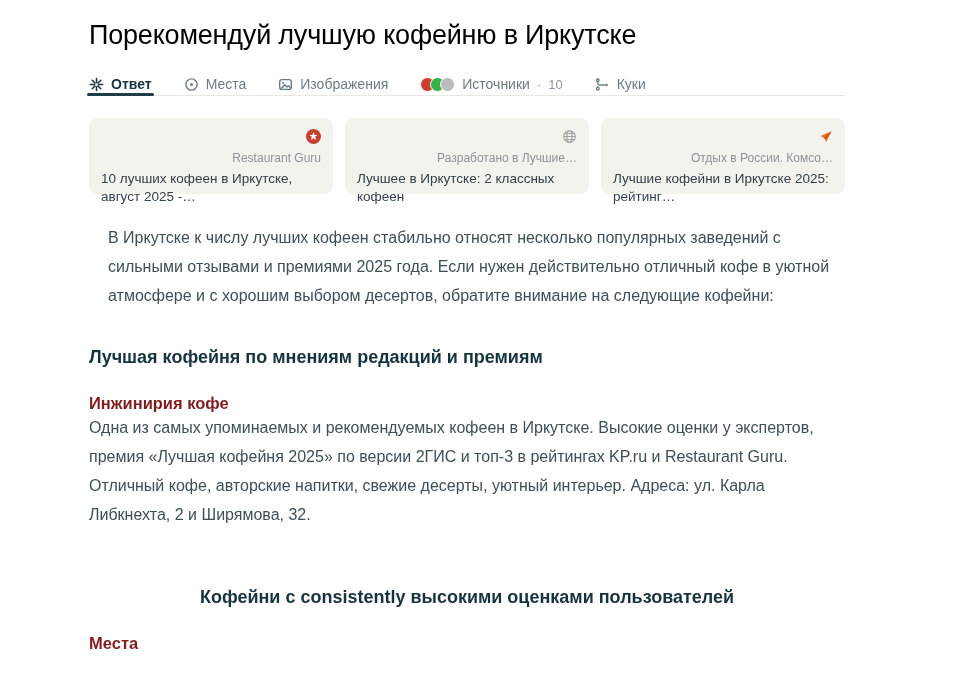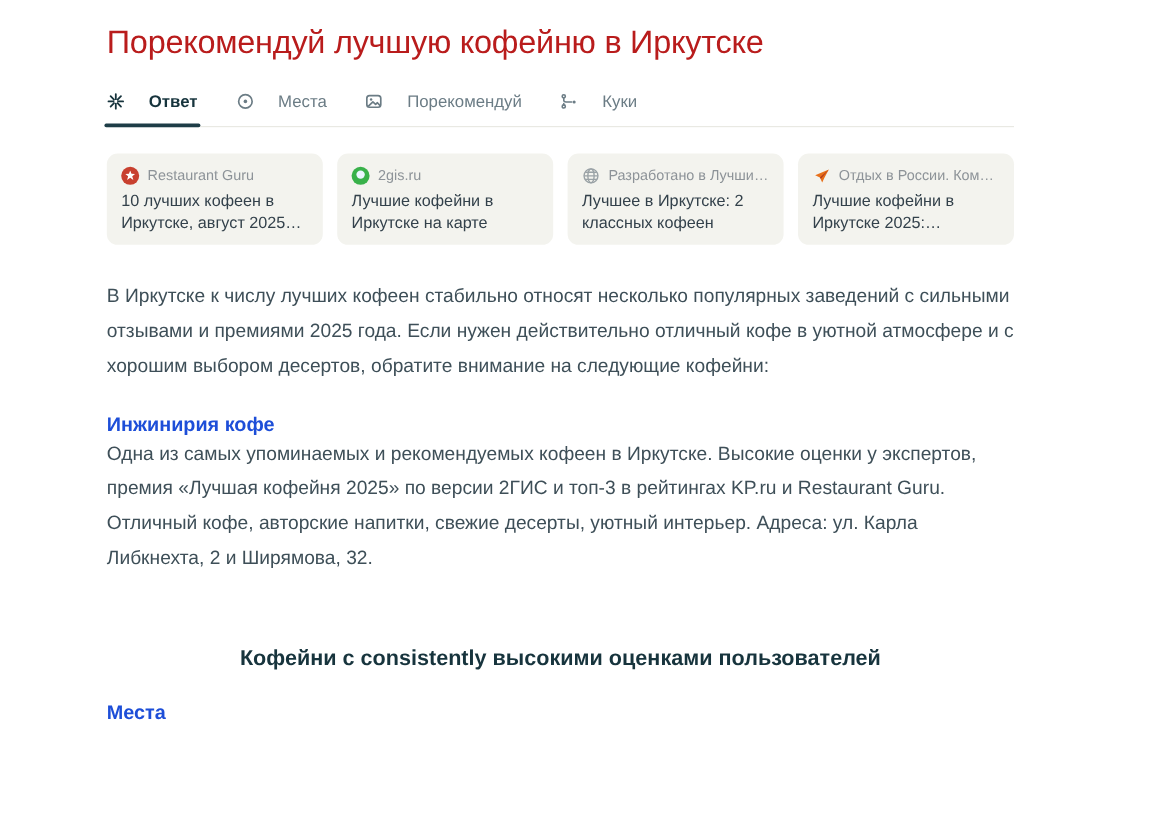--- a/index.html
+++ b/index.html
@@ -5,32 +5,32 @@
   html,body { margin:0; padding:0; background:#ffffff; }
   body {
     width:967px; height:689px; overflow:hidden;
     font-family:"Liberation Sans","DejaVu Sans",sans-serif;
     -webkit-font-smoothing:antialiased;
     color:#3e4f58;
   }
   .content { width:756px; margin-left:89px; padding-top:18px; box-sizing:border-box; }
 
   .page-title {
-    font-size:27px; font-weight:400; color:#b91c1c;
+    font-size:27px; font-weight:400; color:#000000;
     margin:0; letter-spacing:-0.2px; line-height:34px;
   }
 
   
   .tabbar {
     display:flex; align-items:flex-end; gap:32px;
     margin-top:24px; border-bottom:1px solid #e9e9e3;
   }
   .tab {
-    display:flex; align-items:center; gap:20px;
-    font-size:14px; color:#6b7c85; padding-bottom:13px;
+    display:flex; align-items:center; gap:7px;
+    font-size:14px; color:#6b7c85; padding-bottom:3px;
     position:relative; cursor:pointer; white-space:nowrap;
   }
   .tab.active { color:#17343d; font-weight:600; }
   .tab.active::after {
     content:""; position:absolute; left:-2px; right:-2px; bottom:-1px;
     height:3px; background:#1e3d47; border-radius:2px;
   }
   .tab .count { color:#8d989f; font-size:13px; }
   .tab .count-sep { color:#8d989f; font-size:13px; }
   .tab svg { display:block; }
@@ -38,48 +38,48 @@
   .mini-fav { width:13px; height:13px; border-radius:50%; border:1.5px solid #fff; box-sizing:content-box; background:var(--fc,#bbb); }
   .mini-fav + .mini-fav { margin-left:-5px; }
 
   
   .cards { display:flex; gap:12px; margin-top:22px; }
   .card {
     flex:1 1 0; min-width:0; height:76px; box-sizing:border-box;
     background:#f3f3ee; border-radius:9px; padding:11px 12px;
     cursor:pointer;
   }
-  .card-head { display:flex; align-items:flex-start; gap:7px; min-width:0; }
+  .card-head { display:flex; align-items:flex-end; gap:7px; min-width:0;flex-direction:column; }
   .card-domain {
     font-size:12px; color:#8d9398; white-space:nowrap;
     overflow:hidden; text-overflow:ellipsis;
   }
   .fav {
     width:15px; height:15px; flex:none; border-radius:50%;
     display:inline-flex; align-items:center; justify-content:center;
     position:relative;
   }
   .fav.circle { background:var(--fc,#999); }
   .fav svg { color:var(--fc,#999); display:block; }
   .fav.gis::after { content:""; width:7px; height:7px; border-radius:50%; background:#eaf6ff; position:absolute; top:3px; left:4px; }
   .card-title {
     margin-top:5px; font-size:13.5px; line-height:18px;
     color:#33414b; font-weight:500;
     display:-webkit-box; -webkit-line-clamp:2; -webkit-box-orient:vertical; overflow:hidden;
   }
 
   
   .intro, .body-p { font-size:16px; line-height:29px; margin:0; color:#3e4f58; }
-  .intro { margin-top:29px; }
+  .intro { margin-top:29px;margin-left:19px; }
   .h2 {
     font-size:18px; font-weight:700; color:#17343d;
     margin:35px 0 0 0; line-height:24px;
   }
   .h2.section2 { margin-top:56px;text-align:center; }
-  .h3 { font-size:16.5px; font-weight:700; color:#1d4ed8; margin:25px 0 0 0; }
+  .h3 { font-size:16.5px; font-weight:700; color:#7f1d1d; margin:25px 0 0 0; }
   .body-p { }
 </style>
 </head>
 <body>
 
 <div class="content">
 
   <h1 class="page-title">Порекомендуй лучшую кофейню в Иркутске</h1>
 
   <div class="tabbar">
@@ -103,23 +103,33 @@
     </div>
 
     <div class="tab">
       <span>
         <svg width="15" height="15" viewBox="0 0 16 16" fill="none" stroke="#6b7c85" stroke-width="1.5" stroke-linejoin="round">
           <rect x="1.8" y="2.8" width="12.4" height="10.4" rx="2.4"></rect>
           <circle cx="5.6" cy="6.3" r="1.1" fill="#6b7c85" stroke="none"></circle>
           <path d="M3 12.5 L7.2 8.4 L9.6 10.6 L11.2 9.2 L13.8 12"></path>
         </svg>
       </span>
-      <span>Порекомендуй</span>
+      <span>Изображения</span>
     </div>
 
+    <div class="tab">
+      <span class="mini-favs">
+        <span class="mini-fav" style="--fc: #c8402f;"></span>
+        <span class="mini-fav" style="--fc: #38b14a;"></span>
+        <span class="mini-fav" style="--fc: #b9bdba;"></span>
+      </span>
+      <span>Источники</span>
+      <span class="count-sep">·</span>
+      <span class="count">10</span>
+    </div>
 
     <div class="tab">
       <span>
         <svg width="15" height="15" viewBox="0 0 16 16" fill="none" stroke="#6b7c85" stroke-width="1.4" stroke-linecap="round">
           <circle cx="3" cy="3.5" r="1.4"></circle>
           <circle cx="3" cy="12.5" r="1.4"></circle>
           <path d="M3 5 v2 c0 1 .8 1.5 2 1.5 h5 M3 11 v-1"></path>
           <circle cx="12.2" cy="8.5" r="1.4" fill="#6b7c85" stroke="none"></circle>
         </svg>
       </span>
@@ -134,27 +144,20 @@
         <span class="fav circle" style="--fc: #c8402f;">
           <svg width="9" height="9" viewBox="0 0 10 10" fill="#ffffff">
               <path d="M5 0 L6.2 3.2 L9.5 3.4 L6.9 5.4 L7.9 8.8 L5 6.9 L2.1 8.8 L3.1 5.4 L0.5 3.4 L3.8 3.2 Z"></path>
             </svg>
         </span>
         <span class="card-domain">Restaurant Guru</span>
       </div>
       <div class="card-title">10 лучших кофеен в Иркутске, август 2025 -…</div>
     </div>
 
-    <div class="card">
-      <div class="card-head">
-        <span class="fav circle gis" style="--fc: #38b14a;"></span>
-        <span class="card-domain">2gis.ru</span>
-      </div>
-      <div class="card-title">Лучшие кофейни в Иркутске на карте</div>
-    </div>
 
     <div class="card">
       <div class="card-head">
         <span class="fav" style="--fc: #9aa2a6;">
           <svg width="15" height="15" viewBox="0 0 16 16" fill="none" stroke="currentColor" stroke-width="1.2">
             <circle cx="8" cy="8" r="6.2"></circle>
             <ellipse cx="8" cy="8" rx="2.8" ry="6.2"></ellipse>
             <path d="M1.8 8 h12.4 M2.8 4.8 h10.4 M2.8 11.2 h10.4"></path>
           </svg>
         </span>
@@ -173,19 +176,20 @@
         </span>
         <span class="card-domain">Отдых в России. Комсо…</span>
       </div>
       <div class="card-title">Лучшие кофейни в Иркутске 2025: рейтинг…</div>
     </div>
 
   </div>
 
   <p class="intro">В Иркутске к числу лучших кофеен стабильно относят несколько популярных заведений с сильными отзывами и премиями 2025 года. Если нужен действительно отличный кофе в уютной атмосфере и с хорошим выбором десертов, обратите внимание на следующие кофейни:</p>
 
+  <h2 class="h2">Лучшая кофейня по мнениям редакций и премиям</h2>
   <h3 class="h3">Инжинирия кофе</h3>
   <p class="body-p">Одна из самых упоминаемых и рекомендуемых кофеен в Иркутске. Высокие оценки у экспертов, премия «Лучшая кофейня 2025» по версии 2ГИС и топ-3 в рейтингах KP.ru и Restaurant Guru. Отличный кофе, авторские напитки, свежие десерты, уютный интерьер. Адреса: ул. Карла Либкнехта, 2 и Ширямова, 32.</p>
 
   <h2 class="h2 section2">Кофейни с consistently высокими оценками пользователей</h2>
   <h3 class="h3">Места</h3>
 
 </div>
 
 </body></html>

